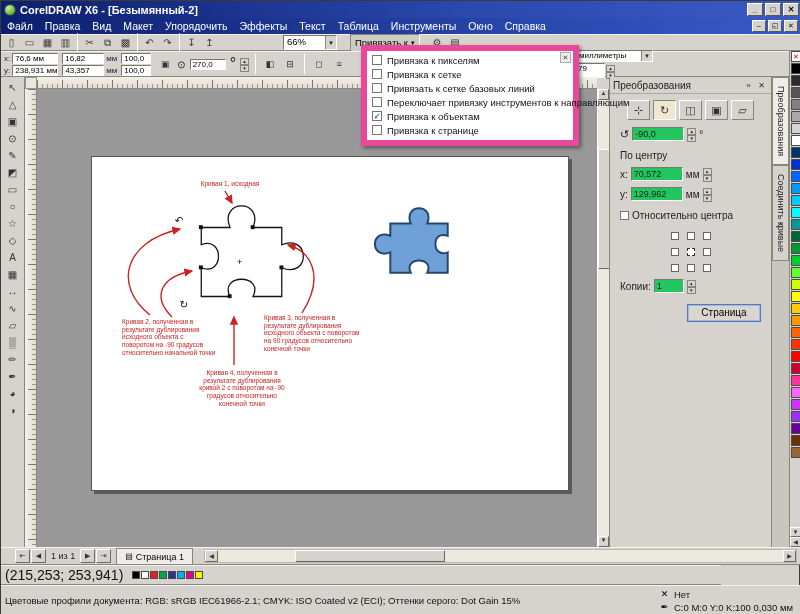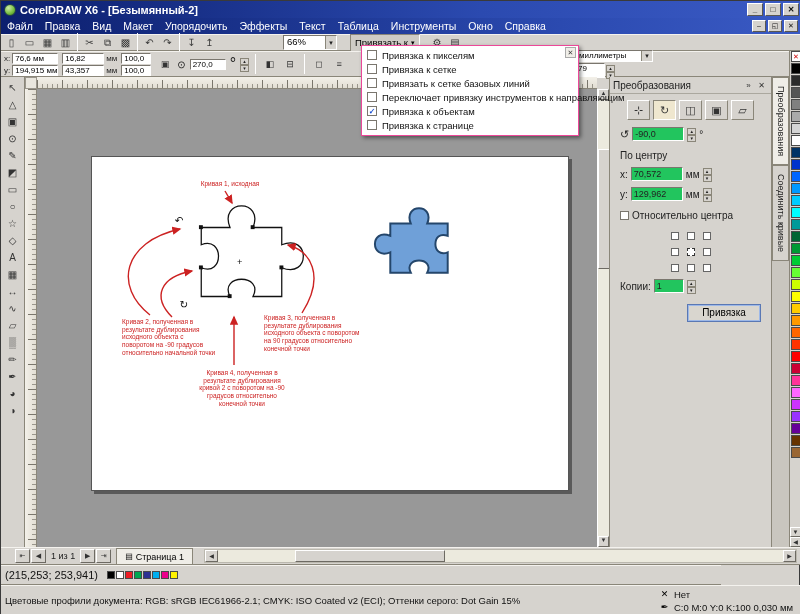--- a/index.html
+++ b/index.html
@@ -78,33 +78,33 @@
   .stab.on { background:#efede7; }
 
   
   .palette { left:788px; top:50px; width:12px; height:496px; background:#d6d3ce; border-left:1px solid #8a8679; display:flex; flex-direction:column; }
   .pal-cell { width:10px; height:11px; margin:0 0 1px 1px; border:1px solid #4a4a4a; }
   .pal-none { background:#fff; color:#c00; font-size:7px; line-height:9px; text-align:center; }
   .pal-arrows { margin-top:auto; }
   .pal-btn { width:11px; height:10px; background:#d6d3ce; border:1px solid; border-color:#fff #6d6a63 #6d6a63 #fff; font-size:6px; text-align:center; line-height:8px; color:#333; }
 
   
-  .snapmenu { left:360px; top:44px; width:218px; background:#fff; border:1px solid #ec4899; box-shadow:2px 2px 4px rgba(0,0,0,.45); z-index:50; padding:2px 0 3px; }
+  .snapmenu { left:360px; top:44px; width:218px; background:#fff; border:6px solid #ec4899; box-shadow:2px 2px 4px rgba(0,0,0,.45); z-index:50; padding:2px 0 3px; }
   .smclose { position:absolute; right:2px; top:1px; width:11px; height:11px; font-size:7px; line-height:10px; text-align:center; color:#444; border:1px solid #aaa; background:#f0eee8; }
   .smi { display:flex; align-items:center; gap:5px; height:14px; padding:0 6px 0 5px; font-size:9.5px; color:#111; white-space:nowrap; }
   .smbox { width:10px; height:10px; background:#fff; border:1px solid #7a766e; flex:none; font-size:8px; line-height:9px; text-align:center; color:#1a4fd0; font-weight:bold; }
 
   
   .pagebar { left:0; top:546px; width:800px; height:18px; padding-left:14px; gap:1px; }
   .pbtn { width:15px; height:14px; background:#d6d3ce; border:1px solid; border-color:#fff #6d6a63 #6d6a63 #fff; font-size:7px; line-height:12px; text-align:center; color:#333; }
   .pind { font-size:9px; padding:0 4px; color:#222; white-space:nowrap; }
   .ptab { height:16px; display:flex; align-items:center; gap:3px; background:#efede7; border:1px solid #8a8679; border-bottom:none; padding:0 8px; font-size:9px; margin-left:4px; }
   .hscroll { position:relative; flex:1; height:14px; margin:0 4px 0 10px; background:#eceade; border:1px solid #bbb8ae; display:flex; }
   .hthumb { position:absolute; left:90px; top:0; width:150px; height:12px; background:#d6d3ce; border:1px solid; border-color:#fff #6d6a63 #6d6a63 #fff; }
-  .status1 { left:0; top:564px; width:720px; height:20px; padding:0 4px; gap:9px; font-size:11px; color:#111; }
+  .status1 { left:0; top:564px; width:720px; height:20px; padding:0 4px; gap:9px; font-size:14px; color:#111; }
   .status2 { left:0; top:584px; width:800px; height:30px; background:#d6d3ce; border-top:1px solid #f4f2ee; font-size:9.5px; color:#111; display:flex; align-items:center; padding:0 4px; }
   .sw-strip { display:flex; gap:1px; }
   .sw-strip .pal-cell { width:8px; height:8px; margin:0; }
   .objinfo { margin-left:90px;margin-top:31px; }
   .fillinfo { margin-left:auto; text-align:left; display:flex; flex-direction:column; gap:2px; padding-right:4px; }
   .finline { display:flex; align-items:center; gap:4px; justify-content:flex-start; }
   .fic { width:11px; height:11px; font-size:9px; line-height:11px; text-align:center; color:#000; }
 </style>
 </head>
 <body>
@@ -165,21 +165,21 @@
     </div>
     <div class="tbtn" style="margin-left:8px;">⚙</div>
     <div class="tbtn">▤</div>
   </div>
 
   <div class="abs bar propbar">
     <div class="pgrid">
       <span class="plab">x:</span>
       <span class="pin w44">76,6 мм</span>
       <span class="plab">y:</span>
-      <span class="pin w44">194,915 мм</span>
+      <span class="pin w44">238,931 мм</span>
     </div>
     <div class="pgrid">
       <span class="pin w40">16,82</span>
       <span class="plab">мм</span>
       <span class="pin w40">43,357</span>
       <span class="plab">мм</span>
     </div>
     <div class="pgrid">
       <span class="pin w30">100,0</span>
       <span></span>
@@ -335,21 +335,21 @@
         <span class="anc"></span>
       <span class="anc"></span>
         <span class="anc"></span>
         <span class="anc"></span>
     </div>
     <div class="drow">
       <span>Копии:</span>
       <span class="din dw30">1</span>
       <span class="spin"></span>
     </div>
-    <div class="applybtn">Привязка</div>
+    <div class="applybtn">Страница</div>
   </div>
 
   <div class="abs sidetabs">
     <div class="stab on">Преобразования</div>
     <div class="stab">Соединить кривые</div>
   </div>
 
   <div class="abs palette">
     <div>
         <div class="pal-cell pal-none">✕</div>

